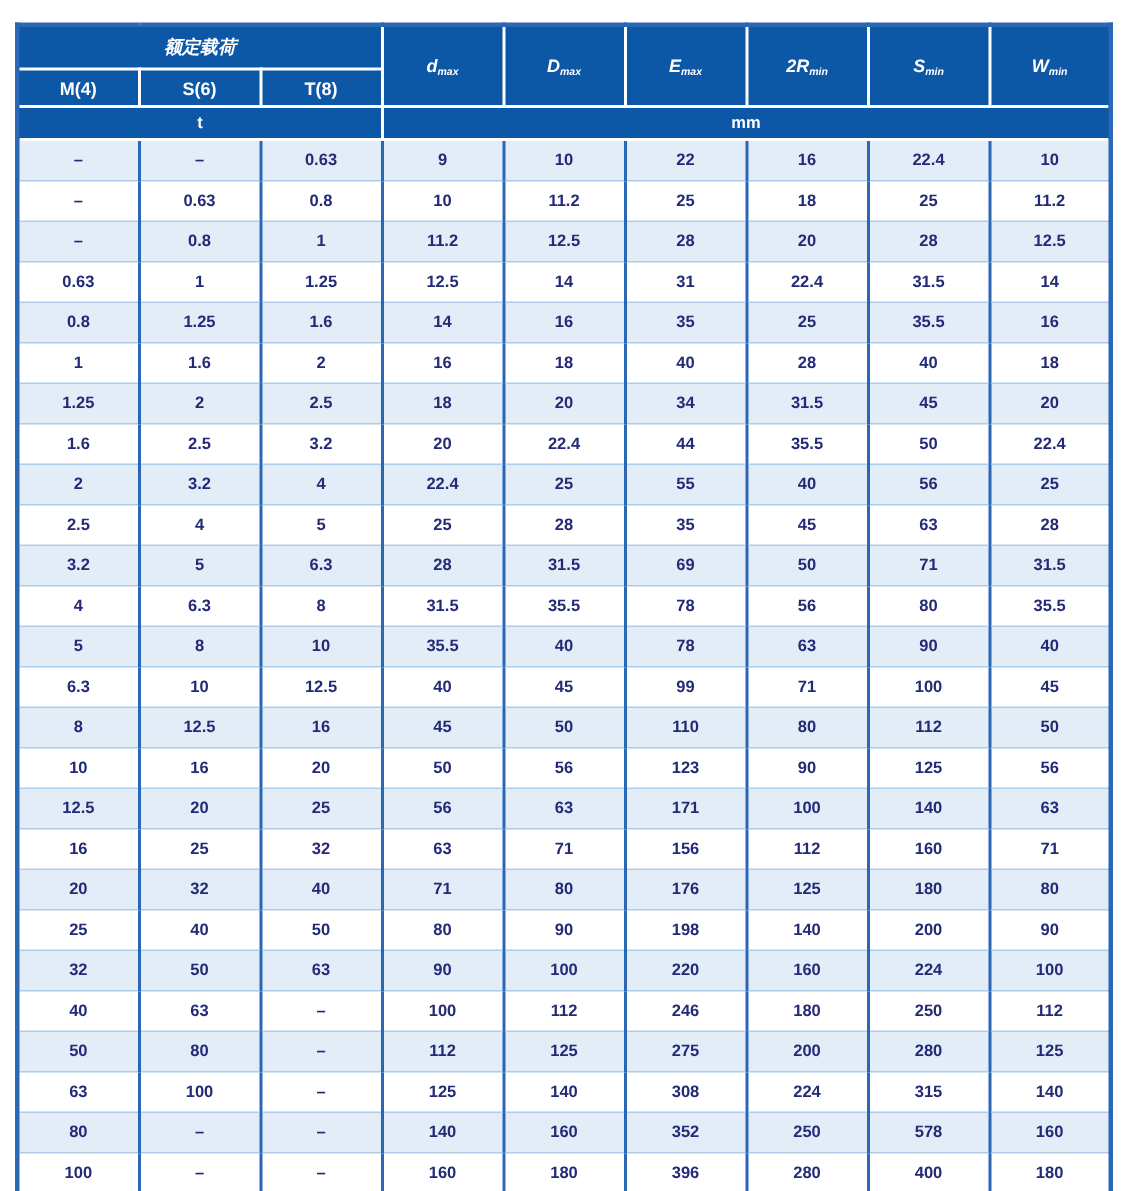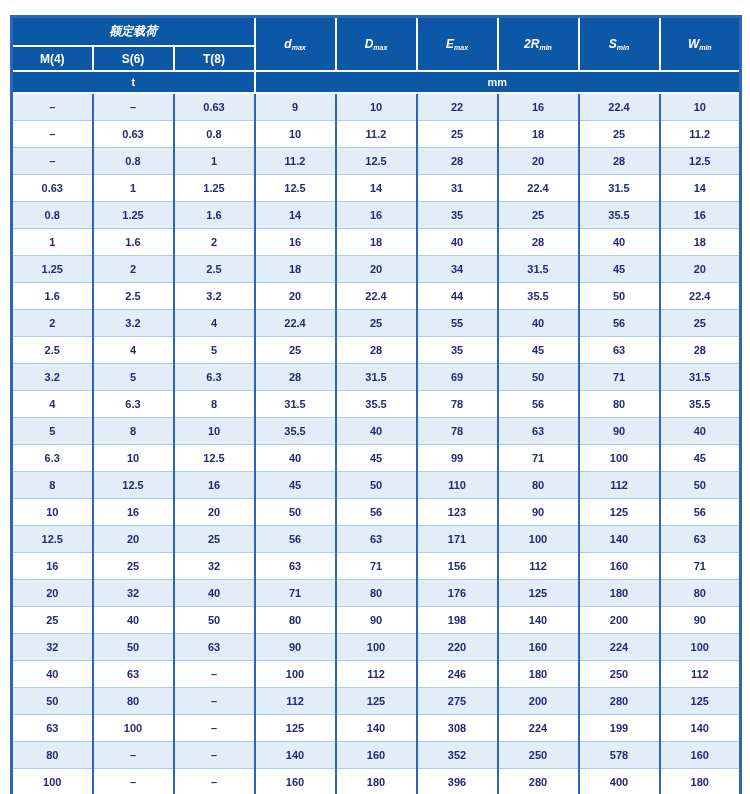--- a/index.html
+++ b/index.html
@@ -355,21 +355,21 @@
           <td>125</td>
         </tr>
         <tr>
           <td>63</td>
           <td>100</td>
           <td>–</td>
           <td>125</td>
           <td>140</td>
           <td>308</td>
           <td>224</td>
-          <td>199</td>
+          <td>315</td>
           <td>140</td>
         </tr>
         <tr class="alt">
           <td>80</td>
           <td>–</td>
           <td>–</td>
           <td>140</td>
           <td>160</td>
           <td>352</td>
           <td>250</td>

